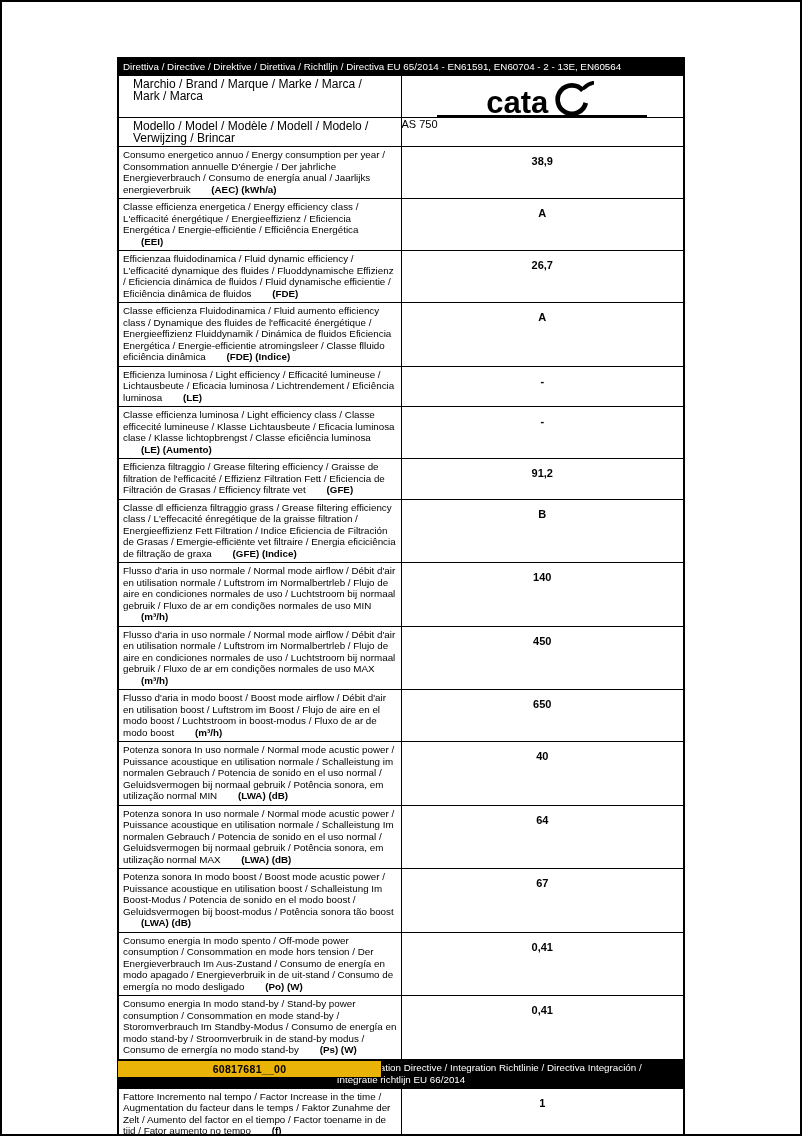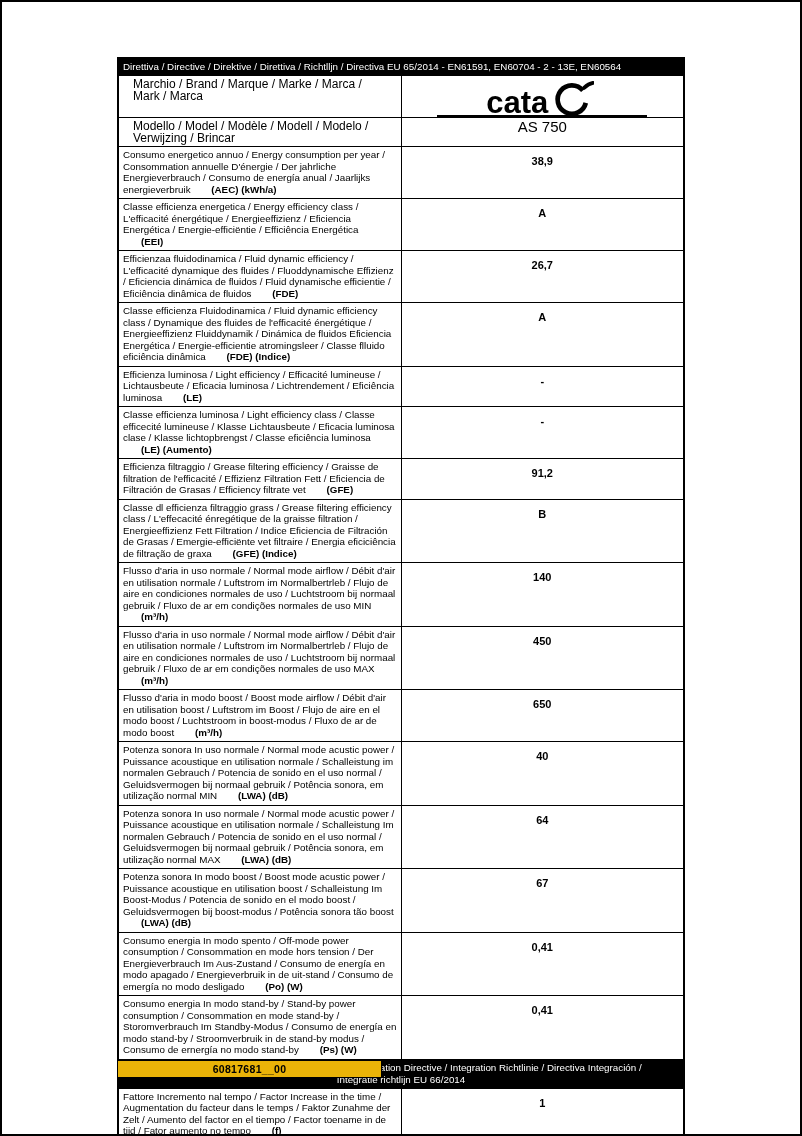--- a/index.html
+++ b/index.html
@@ -39,21 +39,21 @@
   .logo-wrap {
     display:inline-flex; align-items:flex-end; justify-content:center;
     border-bottom:2px solid #000; padding:0 14px 0 10px; min-width:210px;
   }
   .logo-text {
     font-size:31px; font-weight:bold; letter-spacing:0px; line-height:30px;
     transform:translateY(3px);
   }
   .logo-glyph { margin-left:2px; transform:translateY(4px); }
   td.model-value-cell {
-    text-align:center; vertical-align:middle; font-size:15px;
+    text-align:left; vertical-align:middle; font-size:11px;
   }
   .doc-box {
     position:absolute; left:115px; top:1058px; width:265px; height:18px;
     border:1.5px solid #000; display:flex; align-items:center; justify-content:center;
     background:#eab308;
   }
   .doc-number { font-weight:bold; font-size:10.5px; letter-spacing:0.3px; }
 </style>
 </head>
 <body>
@@ -90,21 +90,21 @@
         </tr>
         <tr>
           <td class="label-cell"><span>Classe efficienza energetica / Energy efficiency class / L'efficacité énergétique / Energieeffizienz / Eficiencia Energética / Energie-efficiëntie / Efficiência Energética</span> <span class="code">(EEI)</span></td>
           <td class="value-cell">A</td>
         </tr>
         <tr>
           <td class="label-cell"><span>Efficienzaa fluidodinamica / Fluid dynamic efficiency / L'efficacité dynamique des fluides / Fluoddynamische Effizienz / Eficiencia dinámica de fluidos / Fluid dynamische efficientie / Eficiência dinâmica de fluidos</span> <span class="code">(FDE)</span></td>
           <td class="value-cell">26,7</td>
         </tr>
         <tr>
-          <td class="label-cell"><span>Classe efficienza Fluidodinamica / Fluid dynamic efficiency class / Dynamique des fluides de l'efficacité énergétique / Energieeffizienz Fluiddynamik / Dinámica de fluidos Eficiencia Energética / Energie-efficientie atromingsleer / Classe flluido eficiência dinâmica</span> <span class="code">(FDE) (Indice)</span></td>
+          <td class="label-cell"><span>Classe efficienza Fluidodinamica / Fluid aumento efficiency class / Dynamique des fluides de l'efficacité énergétique / Energieeffizienz Fluiddynamik / Dinámica de fluidos Eficiencia Energética / Energie-efficientie atromingsleer / Classe flluido eficiência dinâmica</span> <span class="code">(FDE) (Indice)</span></td>
           <td class="value-cell">A</td>
         </tr>
         <tr>
           <td class="label-cell"><span>Efficienza luminosa / Light efficiency / Efficacité lumineuse / Lichtausbeute / Eficacia luminosa / Lichtrendement / Eficiência luminosa</span> <span class="code">(LE)</span></td>
           <td class="value-cell">-</td>
         </tr>
         <tr>
           <td class="label-cell"><span>Classe efficienza luminosa / Light efficiency class / Classe efficecité lumineuse / Klasse Lichtausbeute / Eficacia luminosa clase / Klasse lichtopbrengst / Classe eficiência luminosa</span> <span class="code">(LE) (Aumento)</span></td>
           <td class="value-cell">-</td>
         </tr>

